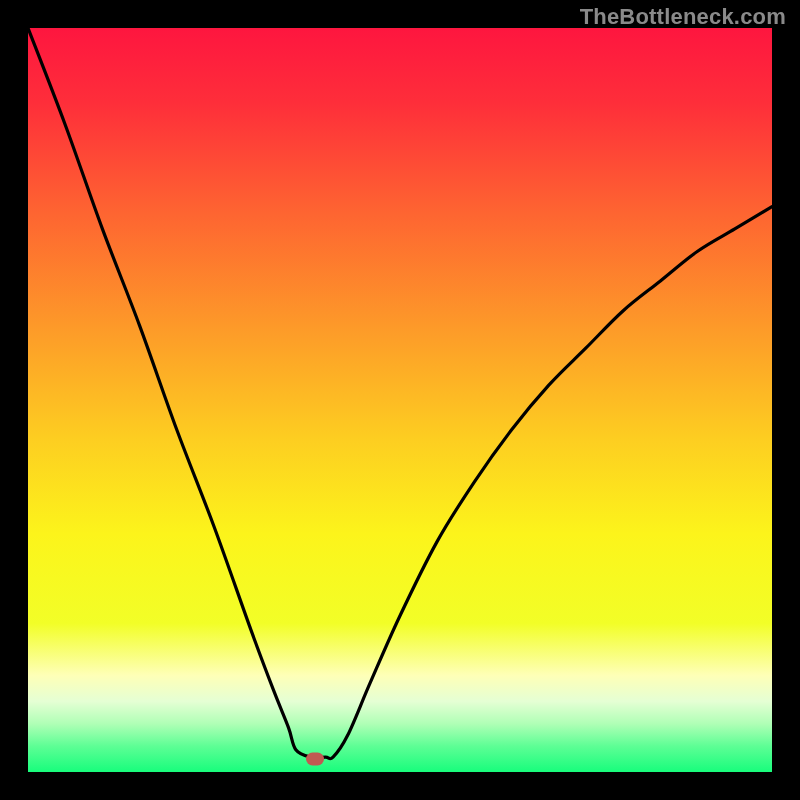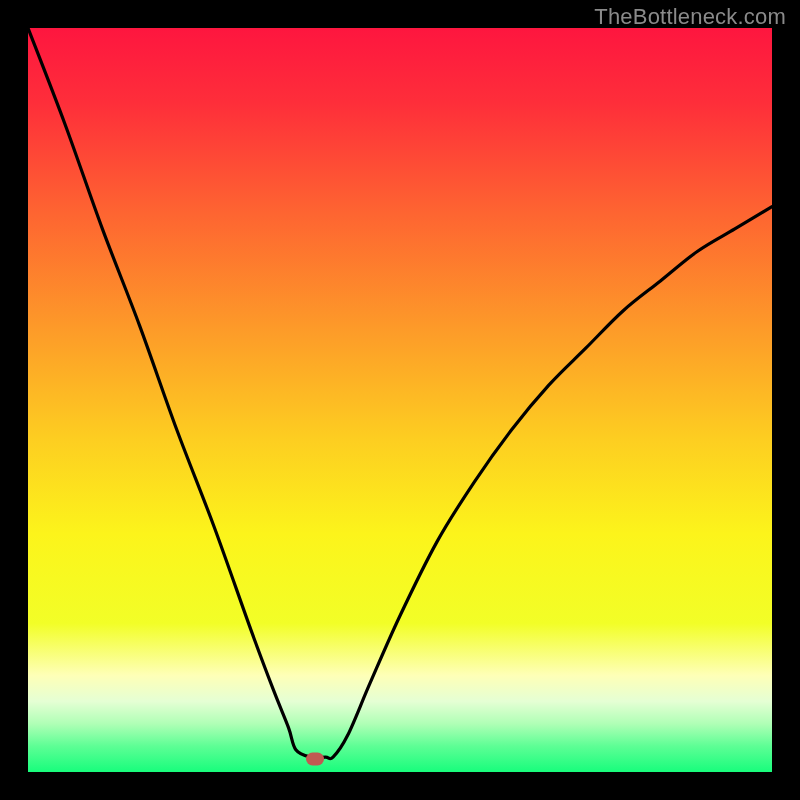--- a/index.html
+++ b/index.html
@@ -46,21 +46,21 @@
     height: 13px;
     border-radius: 7px;
     transform: translate(-50%, -50%);
   }
   .watermark {
     position: absolute;
     top: 4px;
     right: 14px;
     font-family: Arial, Helvetica, sans-serif;
     font-size: 22px;
-    font-weight: 400;
+    font-weight: 700;
     color: #8a8a8a;
     letter-spacing: 0.2px;
     margin-left: 20px;
   }
 </style>
 </head>
 <body>
 
 <div class="frame">
 

